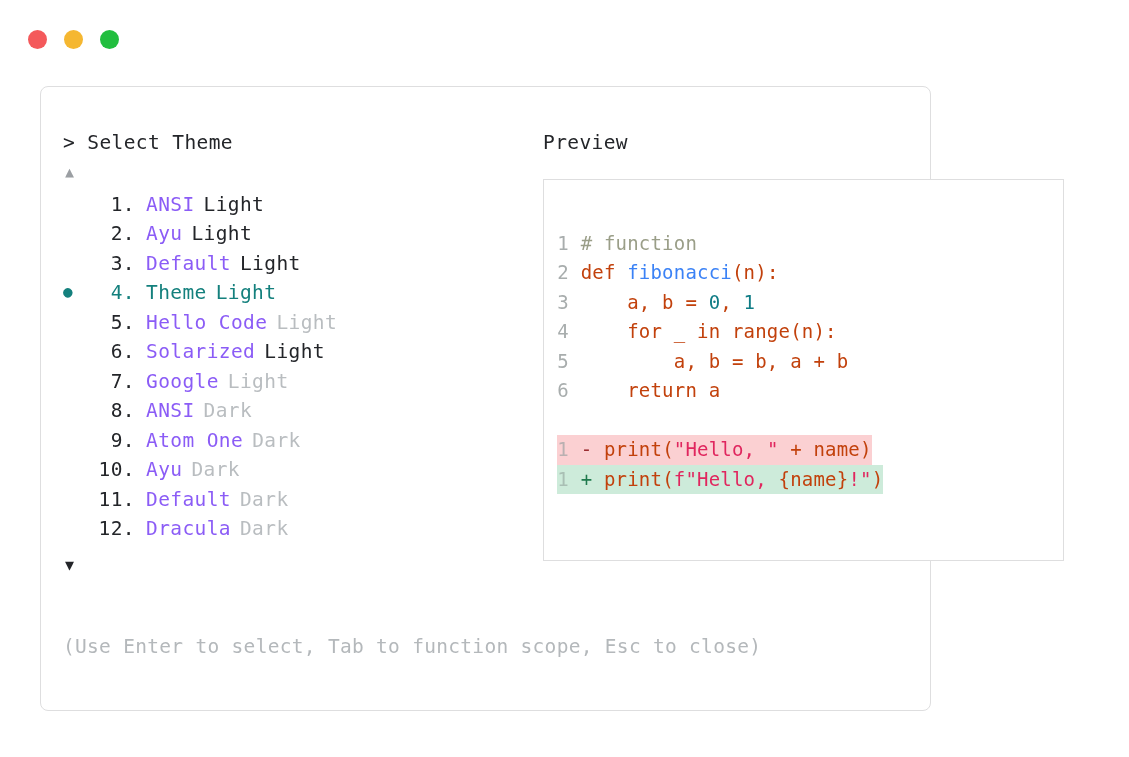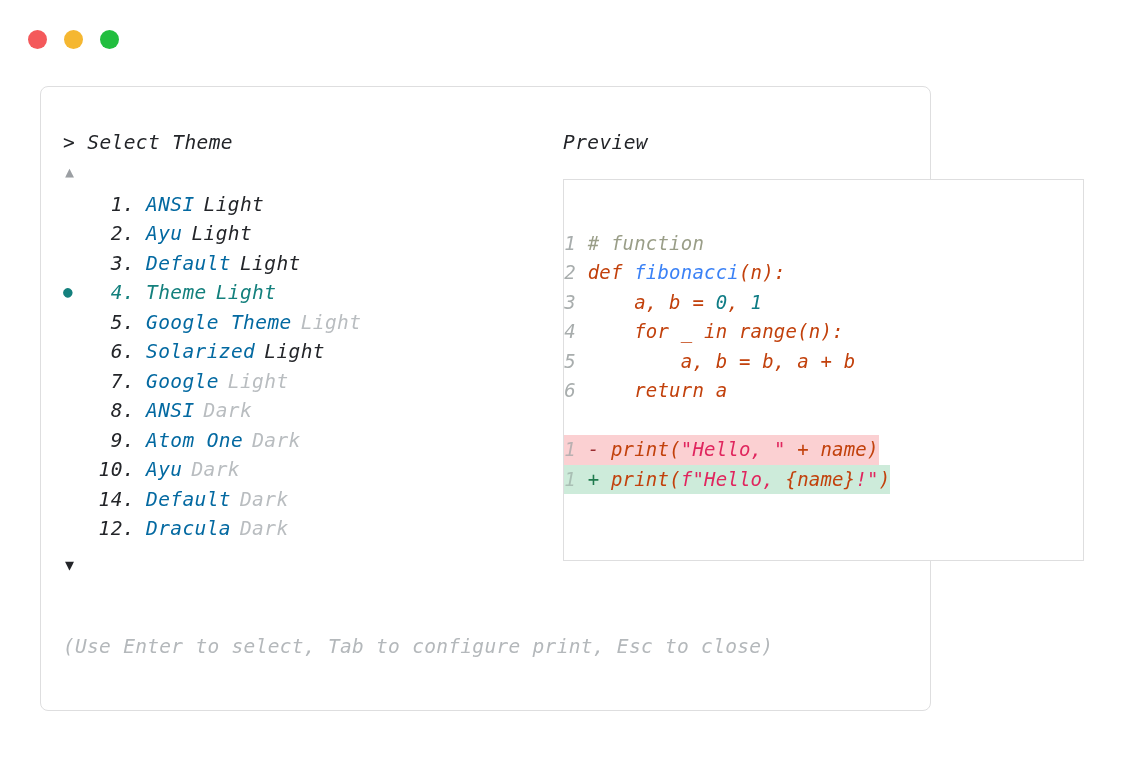--- a/index.html
+++ b/index.html
@@ -36,21 +36,20 @@
   .card {
     position: absolute;
     left: 40px;
     top: 86px;
     width: 891px;
     height: 625px;
     box-sizing: border-box;
     border: 1.5px solid #dededf;
     border-radius: 8px;
     background: #ffffff;
-    font-style: italic;
   }
 
   .card-inner {
     position: relative;
     width: 100%;
     height: 100%;
   }
 
   
   .left-col {
@@ -99,21 +98,21 @@
     line-height: 1;
     position: relative;
     top: -2px;
   }
   .idx-cell {
     width: 44px;
     flex: 0 0 44px;
     text-align: right;
     color: #232529;
   }
-  .name-cell  { color: #0369a1; padding-left: 11px; }
+  .name-cell  { color: #8b5cf6; padding-left: 11px; }
   .row-selected .idx-cell,
   .row-selected .name-cell,
   .row-selected .variant-cell { color: #14807d; }
   .variant-cell { color: #232529; padding-left: 9px; }
   .variant-dim  { color: #b9bdc0; }
 
   
   .hint {
     position: absolute;
     left: 22px;
@@ -123,41 +122,40 @@
     letter-spacing: 0.3px;
     white-space: pre;
   }
 
   
   .right-col {
     position: absolute;
     left: 502px;
     top: 46px;
     width: 524px;
-    margin-left: 20px;
   }
   .preview-label {
     font-size: 19.5px;
     color: #232529;
     letter-spacing: 0.4px;
     line-height: 1;
     white-space: pre;
   }
   .preview-box {
     margin-top: 26px;
     width: 521px;
     height: 382px;
     box-sizing: border-box;
     border: 1.5px solid #dededf;
     background: #ffffff;
     position: relative;
   }
   .code {
     position: absolute;
-    left: 0;
+    left: 13px;
     top: 49px;
     font-size: 19px;
     line-height: 29.5px;
     white-space: pre;
     letter-spacing: 0.2px;
   }
   .code-line { height: 29.5px; white-space: pre; display: block; }
   .ln {
     color: #a8adad;
     display: inline-block;
@@ -195,34 +193,34 @@
 
     <div class="left-col">
       <div class="prompt-line">&gt; Select Theme</div>
       <div class="scroll-arrow scroll-arrow-up">▲</div>
 
       <div class="theme-list" id="theme-list">
           <div class="theme-row"><span class="bullet-cell"> </span><span class="idx-cell">1.</span><span class="name-cell">ANSI</span><span class="variant-cell">Light</span></div>
           <div class="theme-row"><span class="bullet-cell"> </span><span class="idx-cell">2.</span><span class="name-cell">Ayu</span><span class="variant-cell">Light</span></div>
           <div class="theme-row"><span class="bullet-cell"> </span><span class="idx-cell">3.</span><span class="name-cell">Default</span><span class="variant-cell">Light</span></div>
           <div class="theme-row row-selected"><span class="bullet-cell">●</span><span class="idx-cell">4.</span><span class="name-cell">Theme</span><span class="variant-cell">Light</span></div>
-          <div class="theme-row"><span class="bullet-cell"> </span><span class="idx-cell">5.</span><span class="name-cell">Google Theme</span><span class="variant-cell variant-dim">Light</span></div>
+          <div class="theme-row"><span class="bullet-cell"> </span><span class="idx-cell">5.</span><span class="name-cell">Hello Code</span><span class="variant-cell variant-dim">Light</span></div>
           <div class="theme-row"><span class="bullet-cell"> </span><span class="idx-cell">6.</span><span class="name-cell">Solarized</span><span class="variant-cell">Light</span></div>
           <div class="theme-row"><span class="bullet-cell"> </span><span class="idx-cell">7.</span><span class="name-cell">Google</span><span class="variant-cell variant-dim">Light</span></div>
           <div class="theme-row"><span class="bullet-cell"> </span><span class="idx-cell">8.</span><span class="name-cell">ANSI</span><span class="variant-cell variant-dim">Dark</span></div>
           <div class="theme-row"><span class="bullet-cell"> </span><span class="idx-cell">9.</span><span class="name-cell">Atom One</span><span class="variant-cell variant-dim">Dark</span></div>
           <div class="theme-row"><span class="bullet-cell"> </span><span class="idx-cell">10.</span><span class="name-cell">Ayu</span><span class="variant-cell variant-dim">Dark</span></div>
-          <div class="theme-row"><span class="bullet-cell"> </span><span class="idx-cell">14.</span><span class="name-cell">Default</span><span class="variant-cell variant-dim">Dark</span></div>
+          <div class="theme-row"><span class="bullet-cell"> </span><span class="idx-cell">11.</span><span class="name-cell">Default</span><span class="variant-cell variant-dim">Dark</span></div>
           <div class="theme-row"><span class="bullet-cell"> </span><span class="idx-cell">12.</span><span class="name-cell">Dracula</span><span class="variant-cell variant-dim">Dark</span></div>
         </div>
 
       <div class="scroll-arrow scroll-arrow-down">▼</div>
     </div>
 
-    <div class="hint">(Use Enter to select, Tab to configure print, Esc to close)</div>
+    <div class="hint">(Use Enter to select, Tab to function scope, Esc to close)</div>
 
     <div class="right-col">
       <div class="preview-label">Preview</div>
       <div class="preview-box">
         <div class="code" id="code-block"><span class="code-line"><span class="ln">1</span><span class="tok-plain"> </span><span class="tok-comment"># function</span></span><span class="code-line"><span class="ln">2</span><span class="tok-plain"> </span><span class="tok-plain">def </span><span class="tok-func">fibonacci</span><span class="tok-plain">(n):</span></span><span class="code-line"><span class="ln">3</span><span class="tok-plain"> </span><span class="tok-plain">    a, b = </span><span class="tok-num">0</span><span class="tok-plain">, </span><span class="tok-num">1</span></span><span class="code-line"><span class="ln">4</span><span class="tok-plain"> </span><span class="tok-plain">    for _ in </span><span class="tok-builtin">range</span><span class="tok-plain">(n):</span></span><span class="code-line"><span class="ln">5</span><span class="tok-plain"> </span><span class="tok-plain">        a, b = b, a + b</span></span><span class="code-line"><span class="ln">6</span><span class="tok-plain"> </span><span class="tok-plain">    return a</span></span><span class="gap-line"></span><span class="code-line"><span class="diff-line diff-del"><span class="ln-diff">1</span><span class="sign-del"> -</span><span class="tok-plain"> </span><span class="tok-builtin">print</span><span class="tok-plain">(</span><span class="tok-str">"Hello, "</span><span class="tok-plain"> + name)</span></span></span><span class="code-line"><span class="diff-line diff-add"><span class="ln-diff-add">1</span><span class="sign-add"> +</span><span class="tok-plain"> </span><span class="tok-builtin">print</span><span class="tok-plain">(</span><span class="tok-str">f"Hello, </span><span class="tok-plain">{name}</span><span class="tok-str">!"</span><span class="tok-plain">)</span></span></span></div>
       </div>
     </div>
 
   </div>
 </div>

